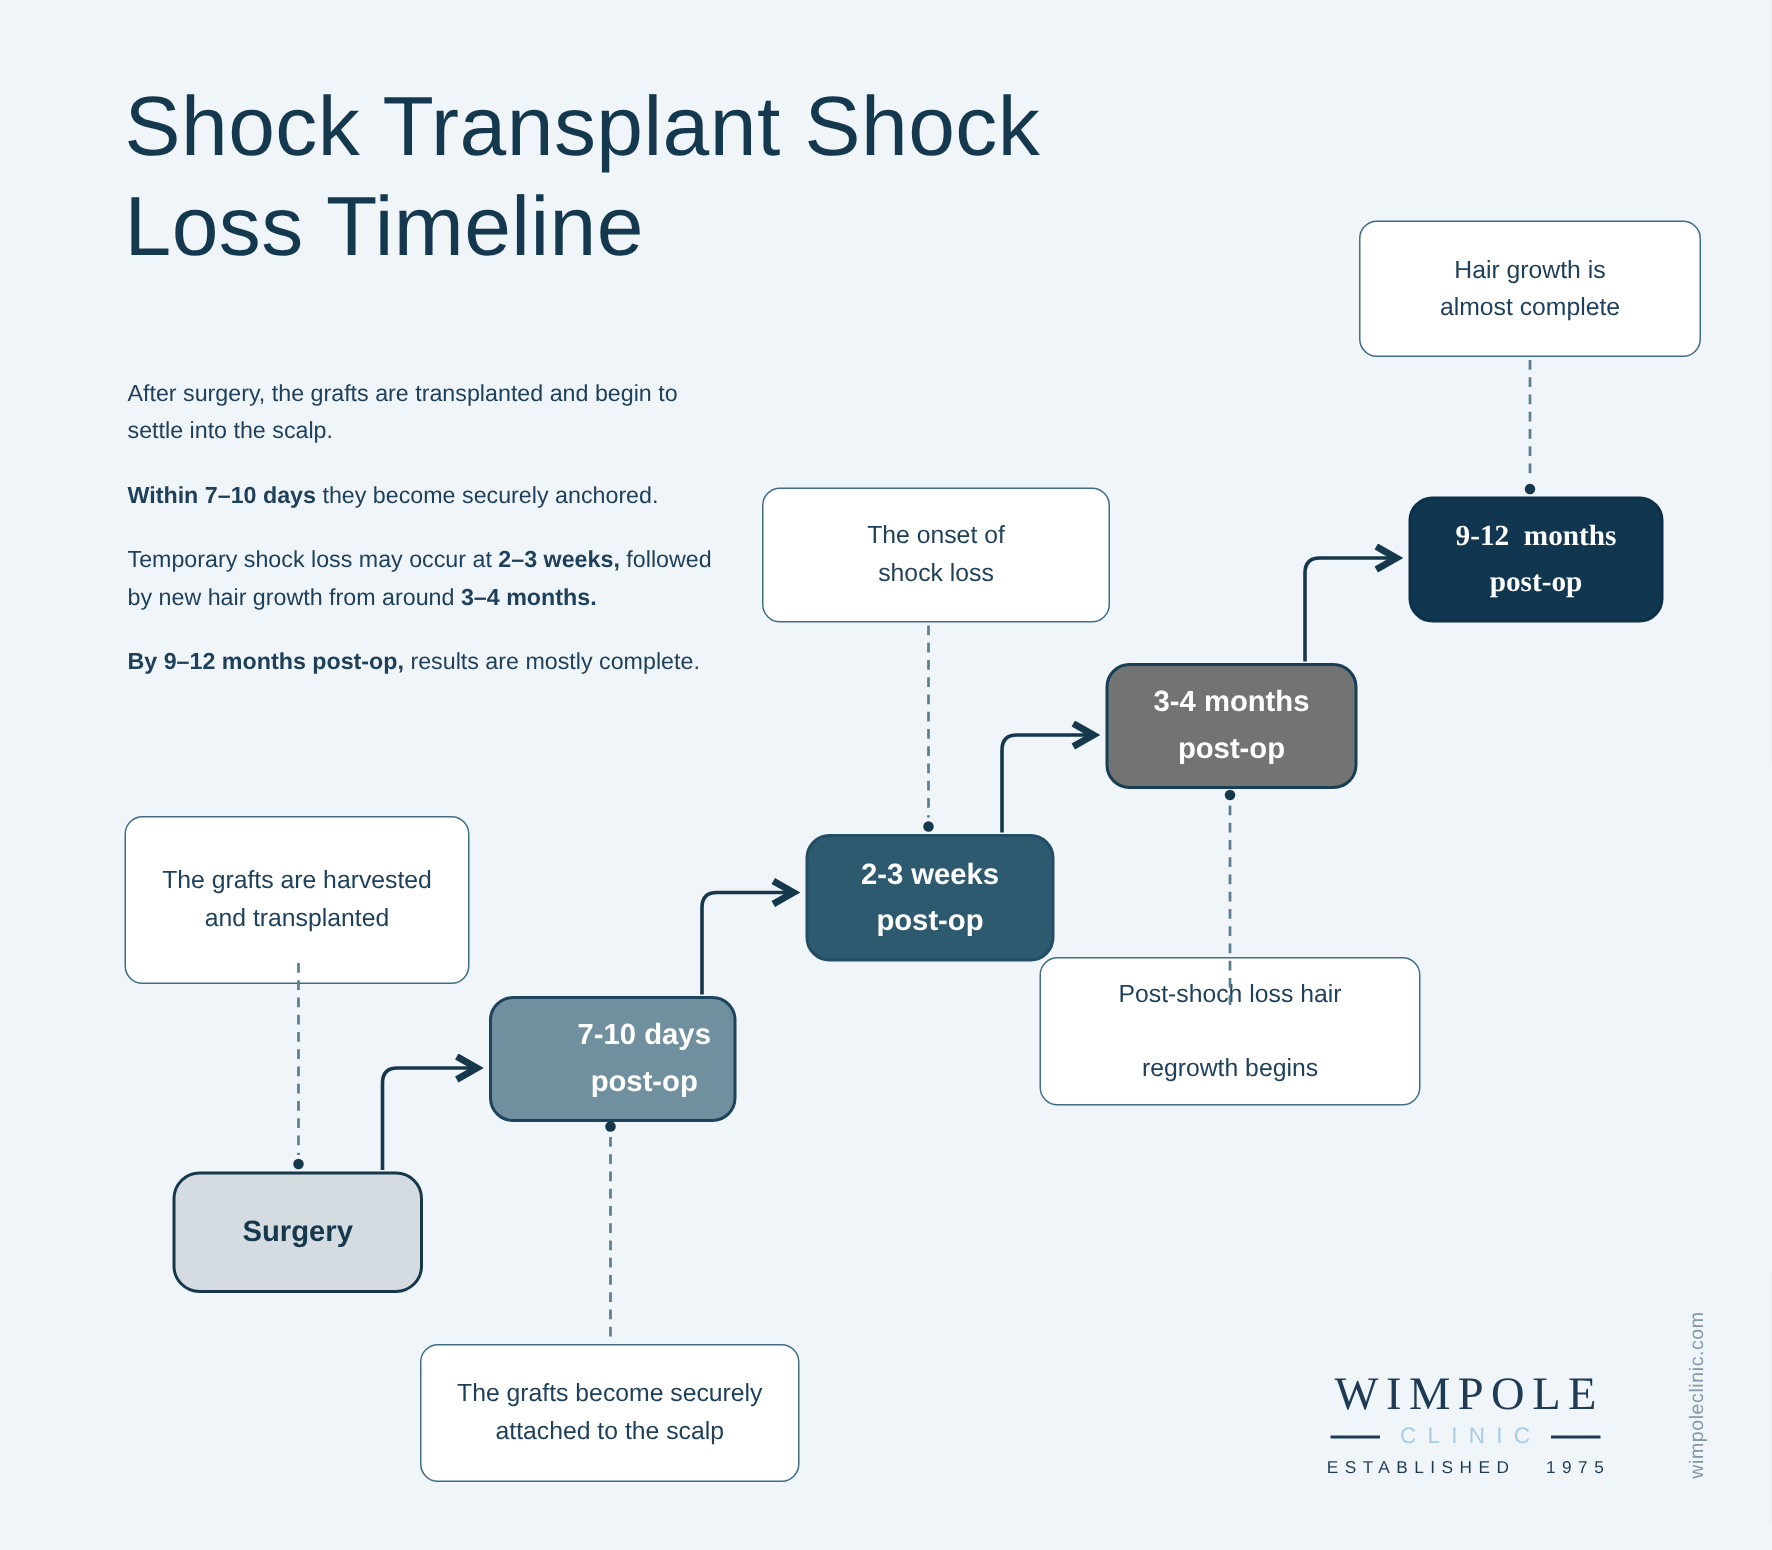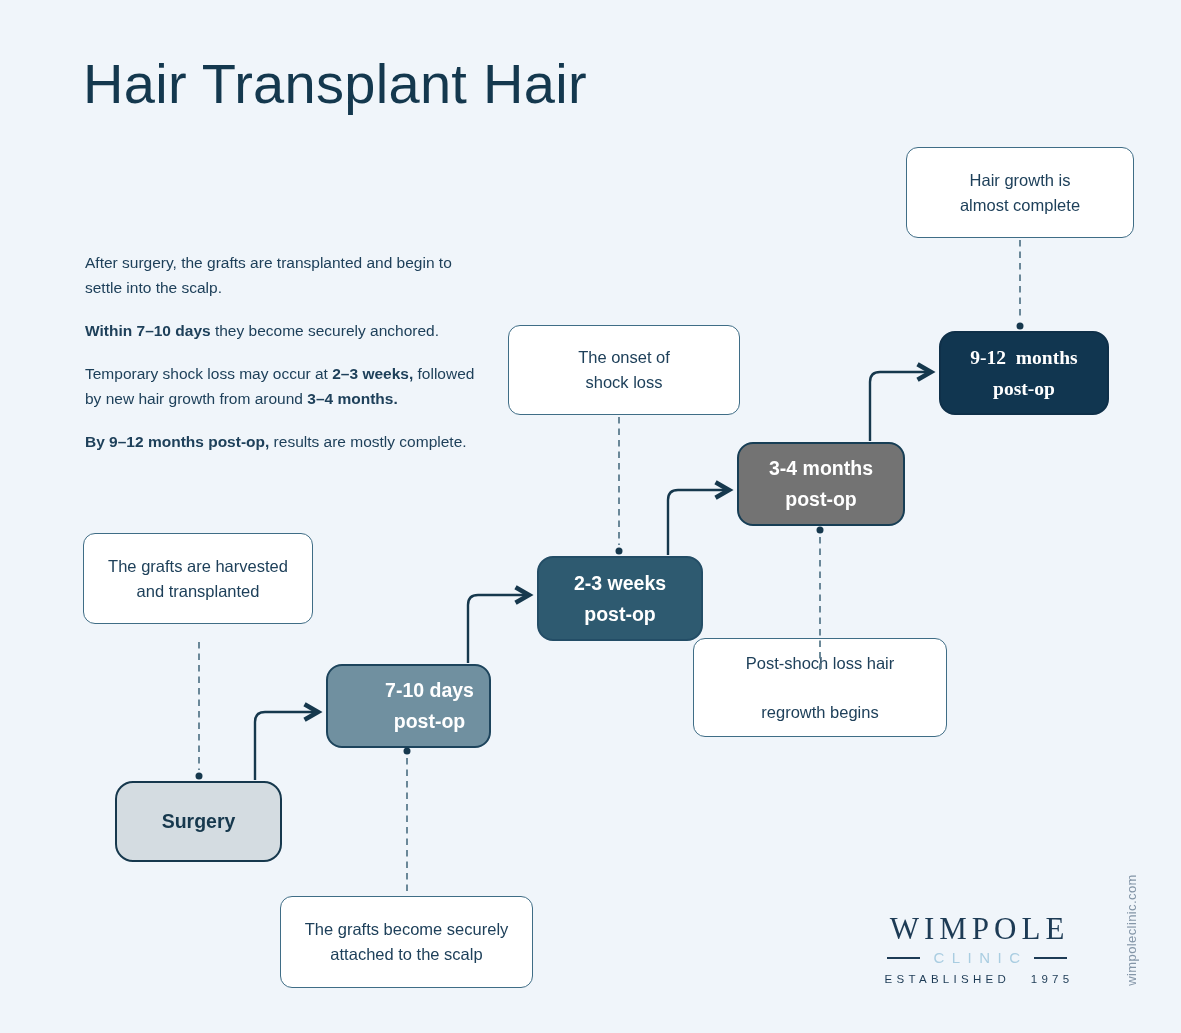--- a/index.html
+++ b/index.html
@@ -37,21 +37,21 @@
   .step-7-10{left:326px;top:664px;width:165px;height:84px;background:#7090a0;border:2px solid #1d445c;padding-left:42px;}
   .step-2-3{left:537px;top:556px;width:166px;height:85px;background:#2e5a70;border:2px solid #234d66;}
   .step-3-4{left:737px;top:442px;width:168px;height:84px;background:#737373;border:2px solid #173e55;}
   .step-9-12{left:939px;top:331px;width:170px;height:84px;background:#113650;border:2px solid #0f3049;font-family:Liberation Serif, serif;}
   
   .note{
     position:absolute;z-index:2;background:#ffffff;border:1.3px solid #3f6d86;border-radius:12px;
     display:flex;flex-direction:column;align-items:center;justify-content:center;
     text-align:center;font-size:16.5px;line-height:25px;color:#1e405a;box-sizing:border-box;
   }
-  .note-harvested{left:83px;top:533px;width:230px;height:91px;}
+  .note-harvested{left:83px;top:544px;width:230px;height:112px;}
   .note-onset{left:508px;top:325px;width:232px;height:90px;}
   .note-postshock{left:693px;top:638px;width:254px;height:99px;gap:24px;}
   .note-attached{left:280px;top:896px;width:253px;height:92px;}
   .note-hairgrowth{left:906px;top:147px;width:228px;height:91px;}
   
   .logo{position:absolute;left:868px;top:912px;width:218px;text-align:center;color:#1d3b55;}
   .logo-wordmark{font-family:"Liberation Serif",serif;font-size:31px;line-height:34px;letter-spacing:5px;padding-left:5px;}
   .logo-clinic-row{display:flex;align-items:center;justify-content:center;gap:6px;margin-top:3px;}
   .logo-rule{width:33px;height:2px;background:#1d3b55;}
   .logo-clinic{font-size:15px;letter-spacing:7.5px;padding-left:7px;color:#a9cde1;}
@@ -60,21 +60,21 @@
   .site-url{
     position:absolute;left:1131px;top:930px;transform:translate(-50%,-50%) rotate(-90deg);
     font-size:13px;color:#8496a8;white-space:nowrap;letter-spacing:.4px;
   }
 </style>
 </head>
 <body>
 
 <div class="canvas">
 
-  <h1 class="title"><span>Hair Transplant Hair</span><br></h1>
+  <h1 class="title"><span>Shock Transplant Shock</span><br><span>Loss Timeline</span></h1>
 
   <div class="intro">
     <p><span>After surgery, the grafts are transplanted and begin to settle into the scalp.</span></p>
     <p><b>Within 7–10 days</b><span> they become securely anchored.</span></p>
     <p><span>Temporary shock loss may occur at </span><b>2–3 weeks,</b><span> followed by new hair growth from around </span><b>3–4 months.</b></p>
     <p><b>By 9–12 months post-op,</b><span> results are mostly complete.</span></p>
   </div>
 
   <svg class="connectors" width="1181" height="1033" viewBox="0 0 1181 1033">
     <defs>

